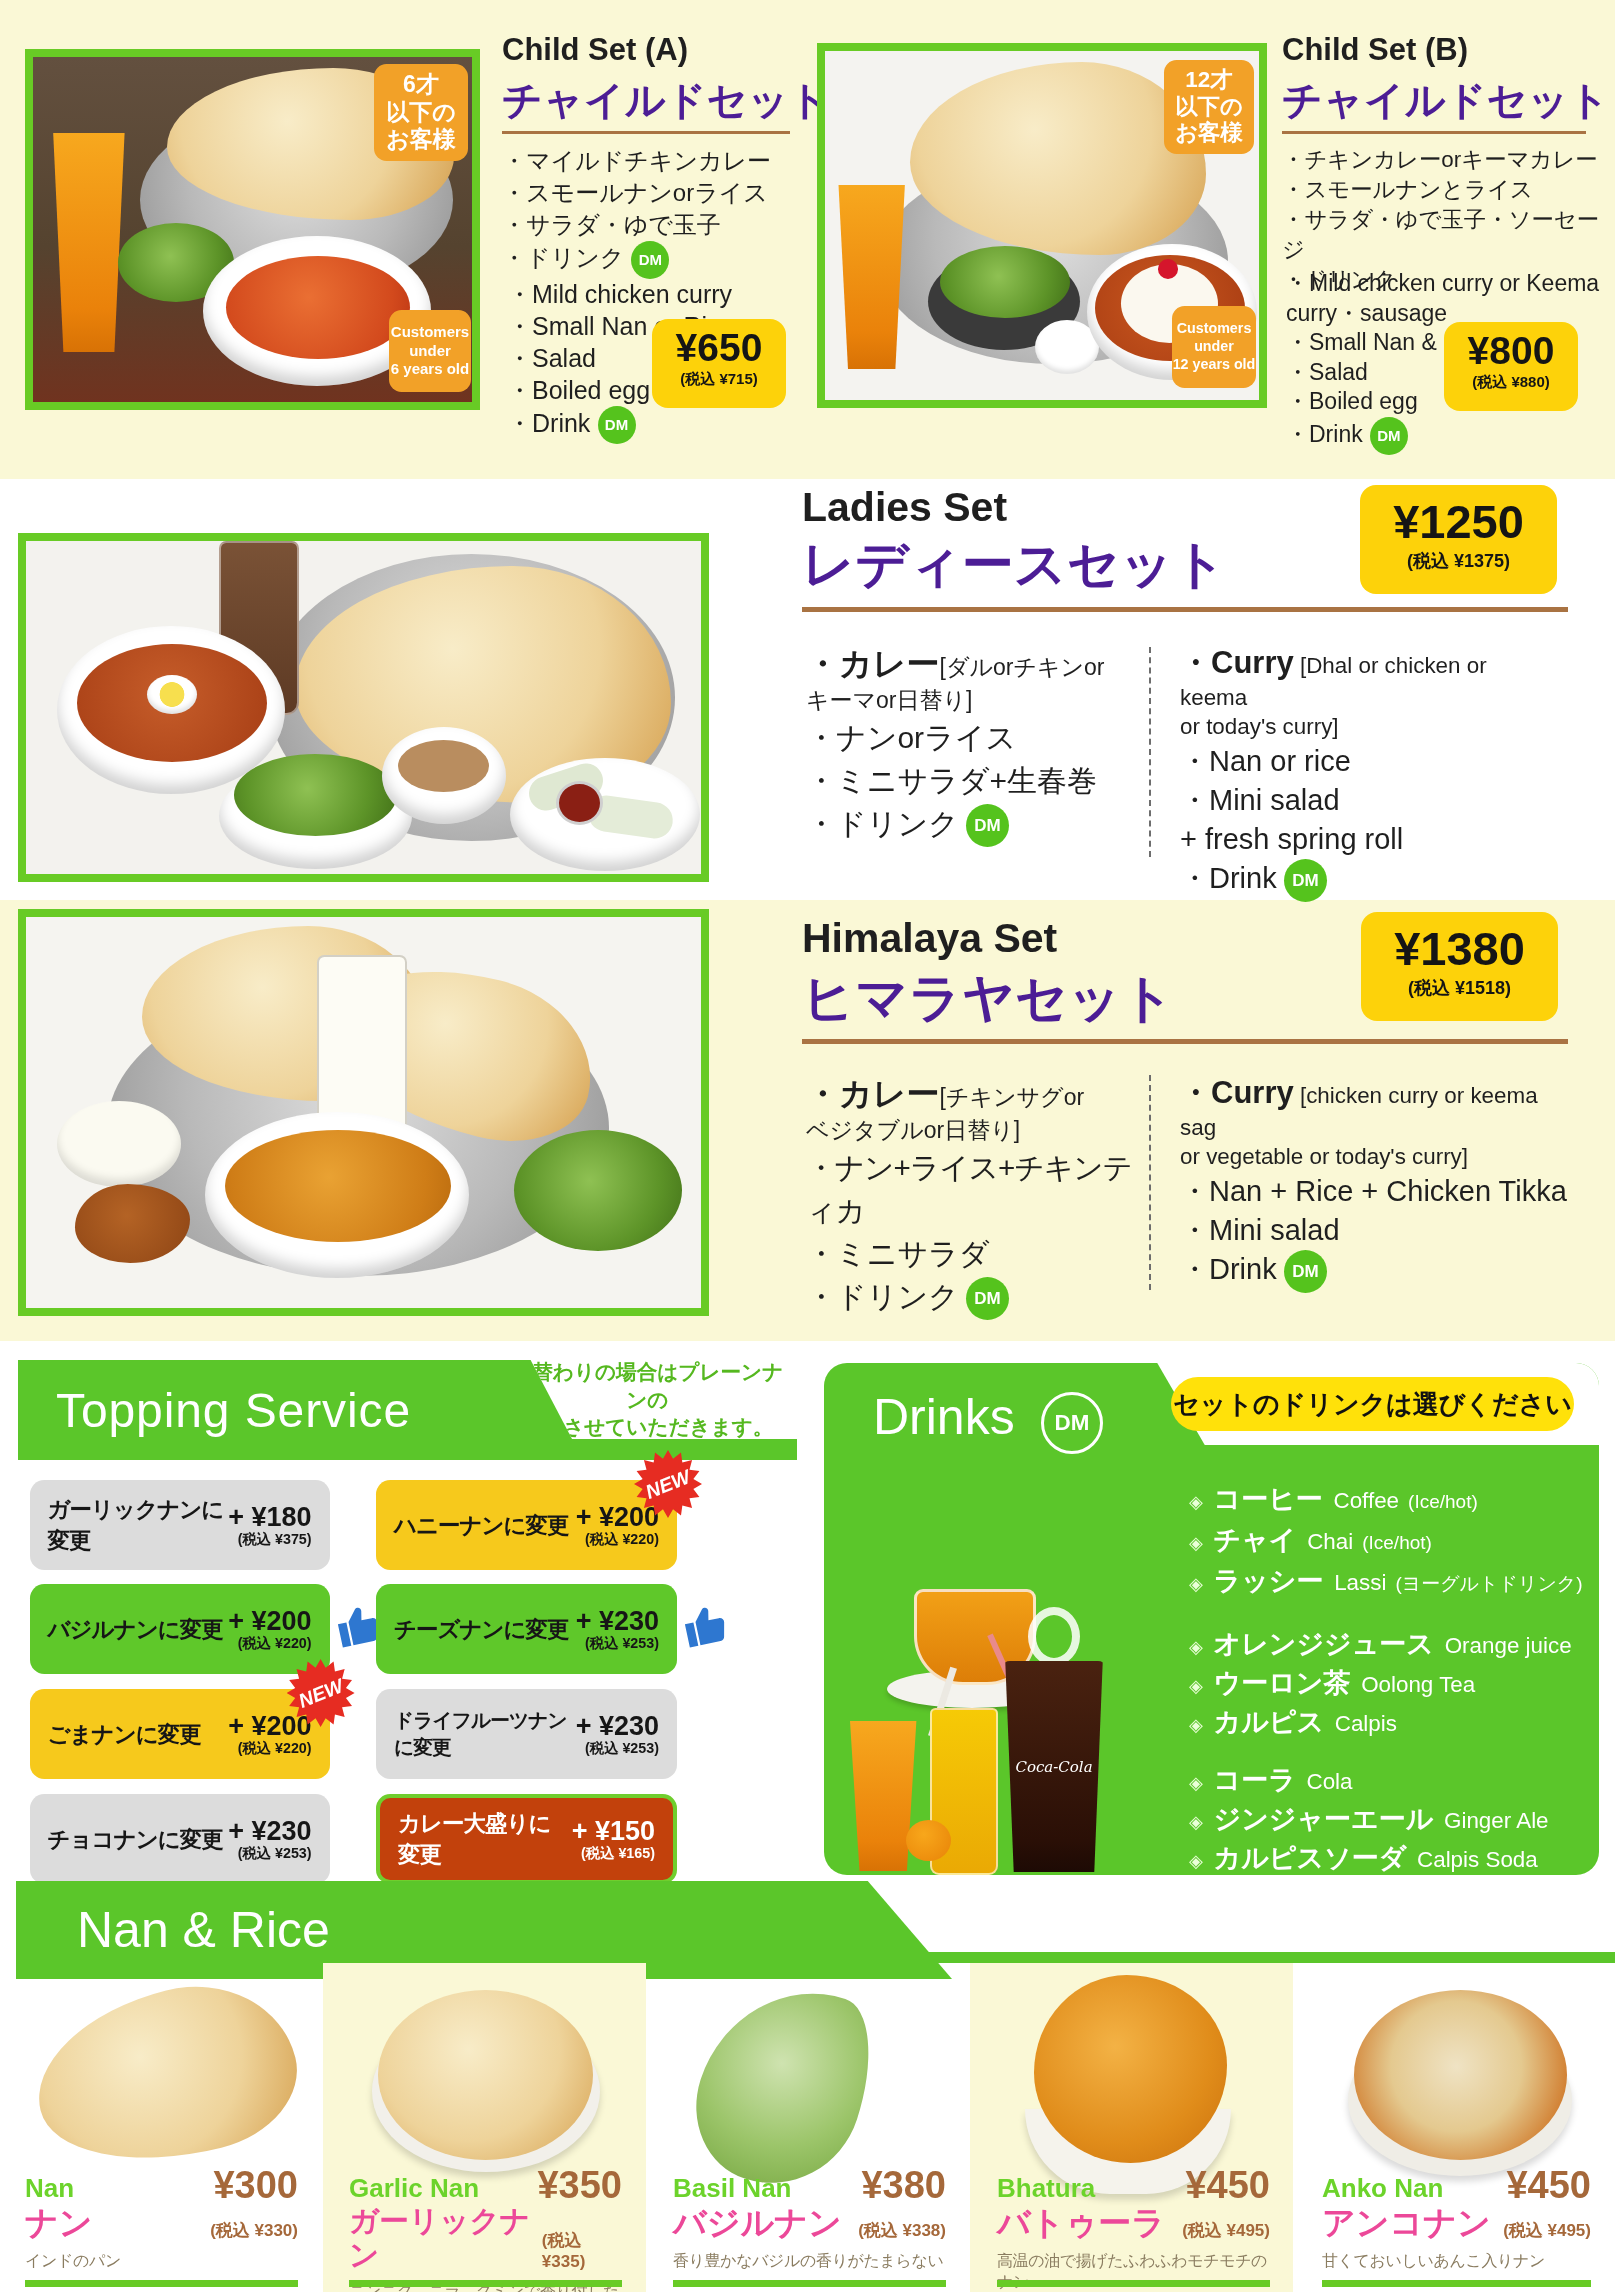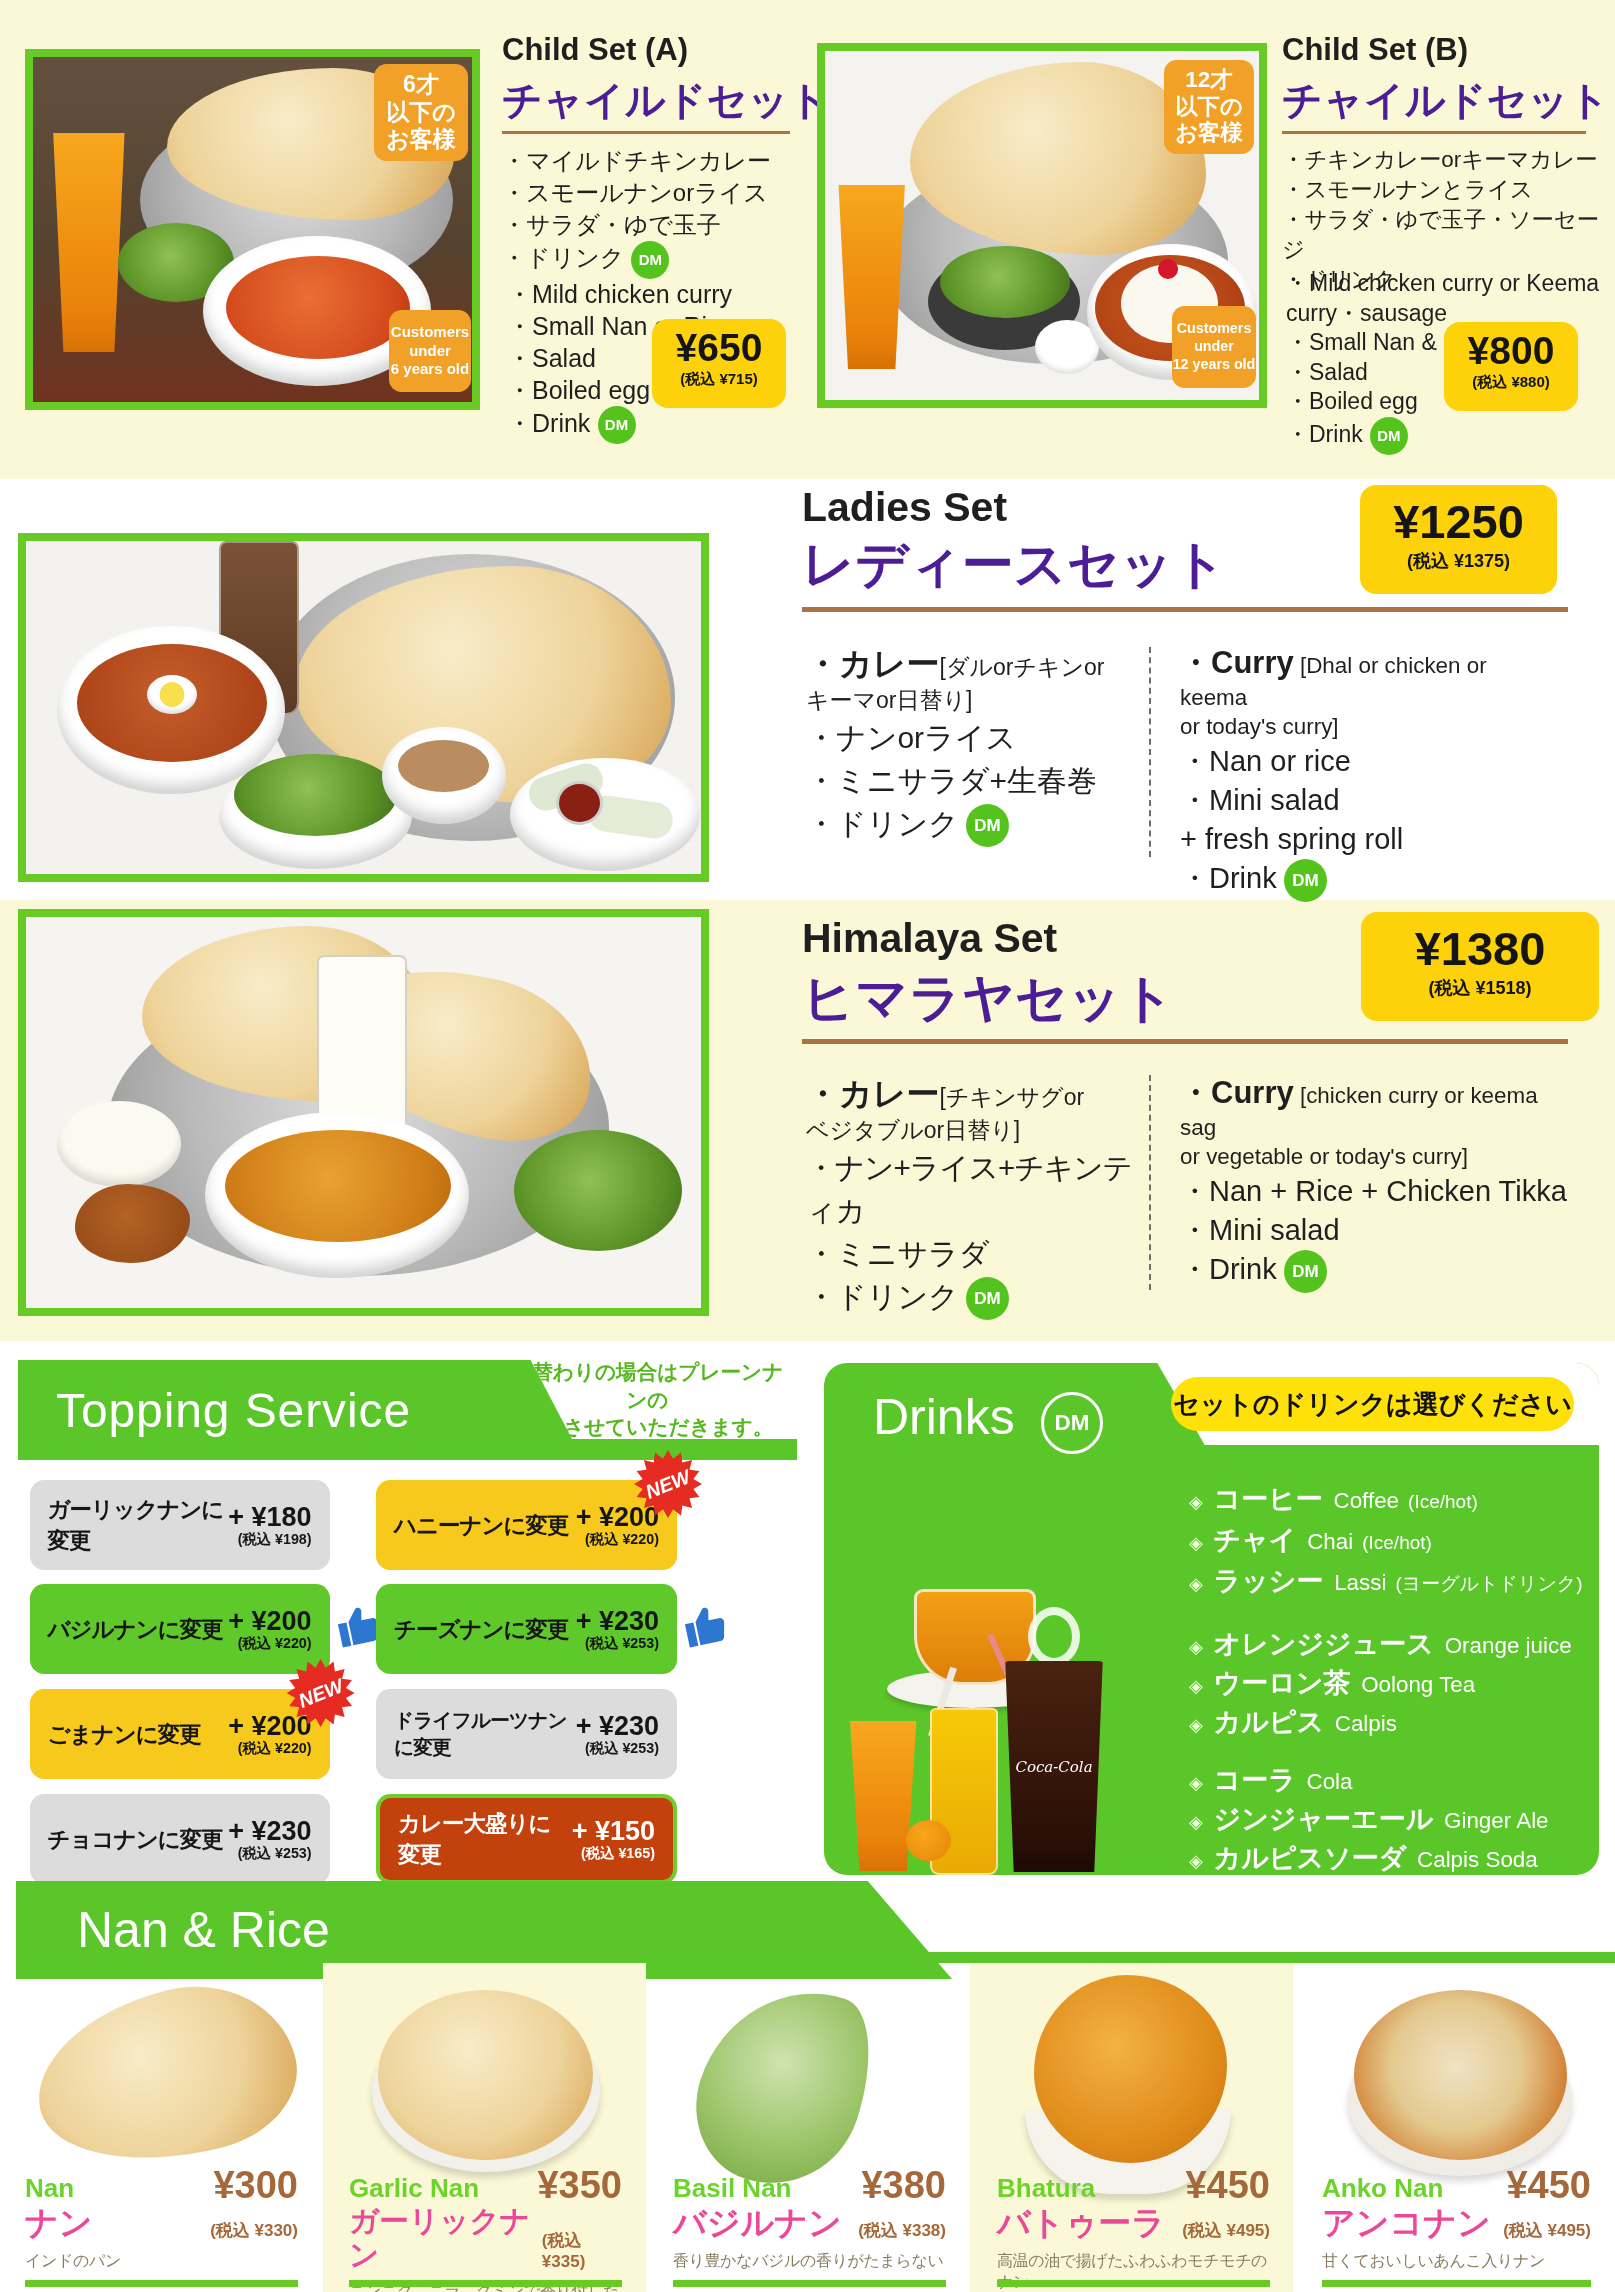--- a/index.html
+++ b/index.html
@@ -194,21 +194,21 @@
     <div class="shape" style="left:291px;top:38px;width:86px;height:213px;border-radius:7.2px 7.2px 12.5px 12.5px;background:#fdfcf5;border:2.7px solid #d3d0c6;"></div>
     <div class="shape bowl" style="left:179px;top:195px;width:264px;height:166px;"></div>
     <div class="shape curry" style="left:199px;top:213px;width:226px;height:112px;background:radial-gradient(circle at 46% 42%,#e9a233 0%,#cf7d17 70%,#b96a0e 100%);"></div>
     <div class="shape" style="left:31px;top:184px;width:124px;height:86px;border-radius:50%;background:#fbfaf1;box-shadow:inset 0 -7.2px 9px rgba(0,0,0,.12);"></div>
     <div class="shape" style="left:49px;top:267px;width:115px;height:79px;border-radius:46% 54% 52% 48%/55% 45% 55% 45%;background:radial-gradient(circle at 45% 40%,#b46325 0%,#8d4414 100%);"></div>
     <div class="shape salad" style="left:488px;top:213px;width:168px;height:121px;"></div>
   </div>
   <div class="abs title-en" style="left:802px;top:915px;font-size:41px;">Himalaya Set</div>
   <div class="abs title-jp" style="left:802px;top:964px;font-size:52px;">ヒマラヤセット</div>
   <div class="rule" style="left:802px;top:1039px;width:766px;height:5.4px;"></div>
-  <div class="price-badge" style="left:1361px;top:912px;width:238px;height:100px;padding-top:9px;">
+  <div class="price-badge" style="left:1361px;top:912px;width:197px;height:100px;padding-top:9px;">
     <span class="yen" style="font-size:47px;">¥1380</span>
     <span class="tax" style="font-size:18px;">(税込 ¥1518)</span>
   </div>
   <div class="list" style="left:806px;top:1073px;width:340px;">
     <div style="font-size:23px;line-height:1.3;"><span style="font-size:33px;font-weight:bold;">・カレー</span><span class="pre">[チキンサグor
 ベジタブルor日替り]</span></div>
     <div style="font-size:29.6px;line-height:43px;letter-spacing:-0.9px;">・ナン+ライス+チキンティカ</div>
     <div style="font-size:30px;line-height:43px;">・ミニサラダ</div>
     <div style="font-size:30px;line-height:43px;"><span>・ドリンク</span><span class="dm dm-lg">DM</span></div>
   </div>
@@ -226,21 +226,21 @@
       <span style="color:#fff;font-size:48px;margin-left:38px;letter-spacing:0.9px;">Topping Service</span>
     </div>
     <div class="abs" style="right:0;top:0;width:296px;height:79px;background:#ffffff;clip-path:polygon(10% 0,100% 0,100% 100%,24% 100%);display:flex;align-items:center;justify-content:flex-end;">
       <span class="pre" style="color:#55b81f;font-weight:bold;font-size:20.6px;text-align:center;line-height:1.35;margin-right:3.6px;">お替わりの場合はプレーンナンの
 みとさせていただきます。</span>
     </div>
   </div>
 
   <div class="tbox t-gray" style="left:29.6px;top:1480px;">
     <span class="lbl">ガーリックナンに変更</span>
-    <span class="pr"><span>+ ¥180</span><span class="tx">(税込 ¥198)</span></span>
+    <span class="pr"><span>+ ¥180</span><span class="tx">(税込 ¥375)</span></span>
   </div>
   <div class="tbox t-yellow" style="left:376px;top:1480px;width:301px;">
     <span class="lbl">ハニーナンに変更</span>
     <span class="pr"><span>+ ¥200</span><span class="tx">(税込 ¥220)</span></span>
     <div class="star" style="right:-25px;top:-30px;">
         <span>NEW</span>
       </div>
   </div>
 
   <div class="tbox t-green" style="left:29.6px;top:1584px;">

